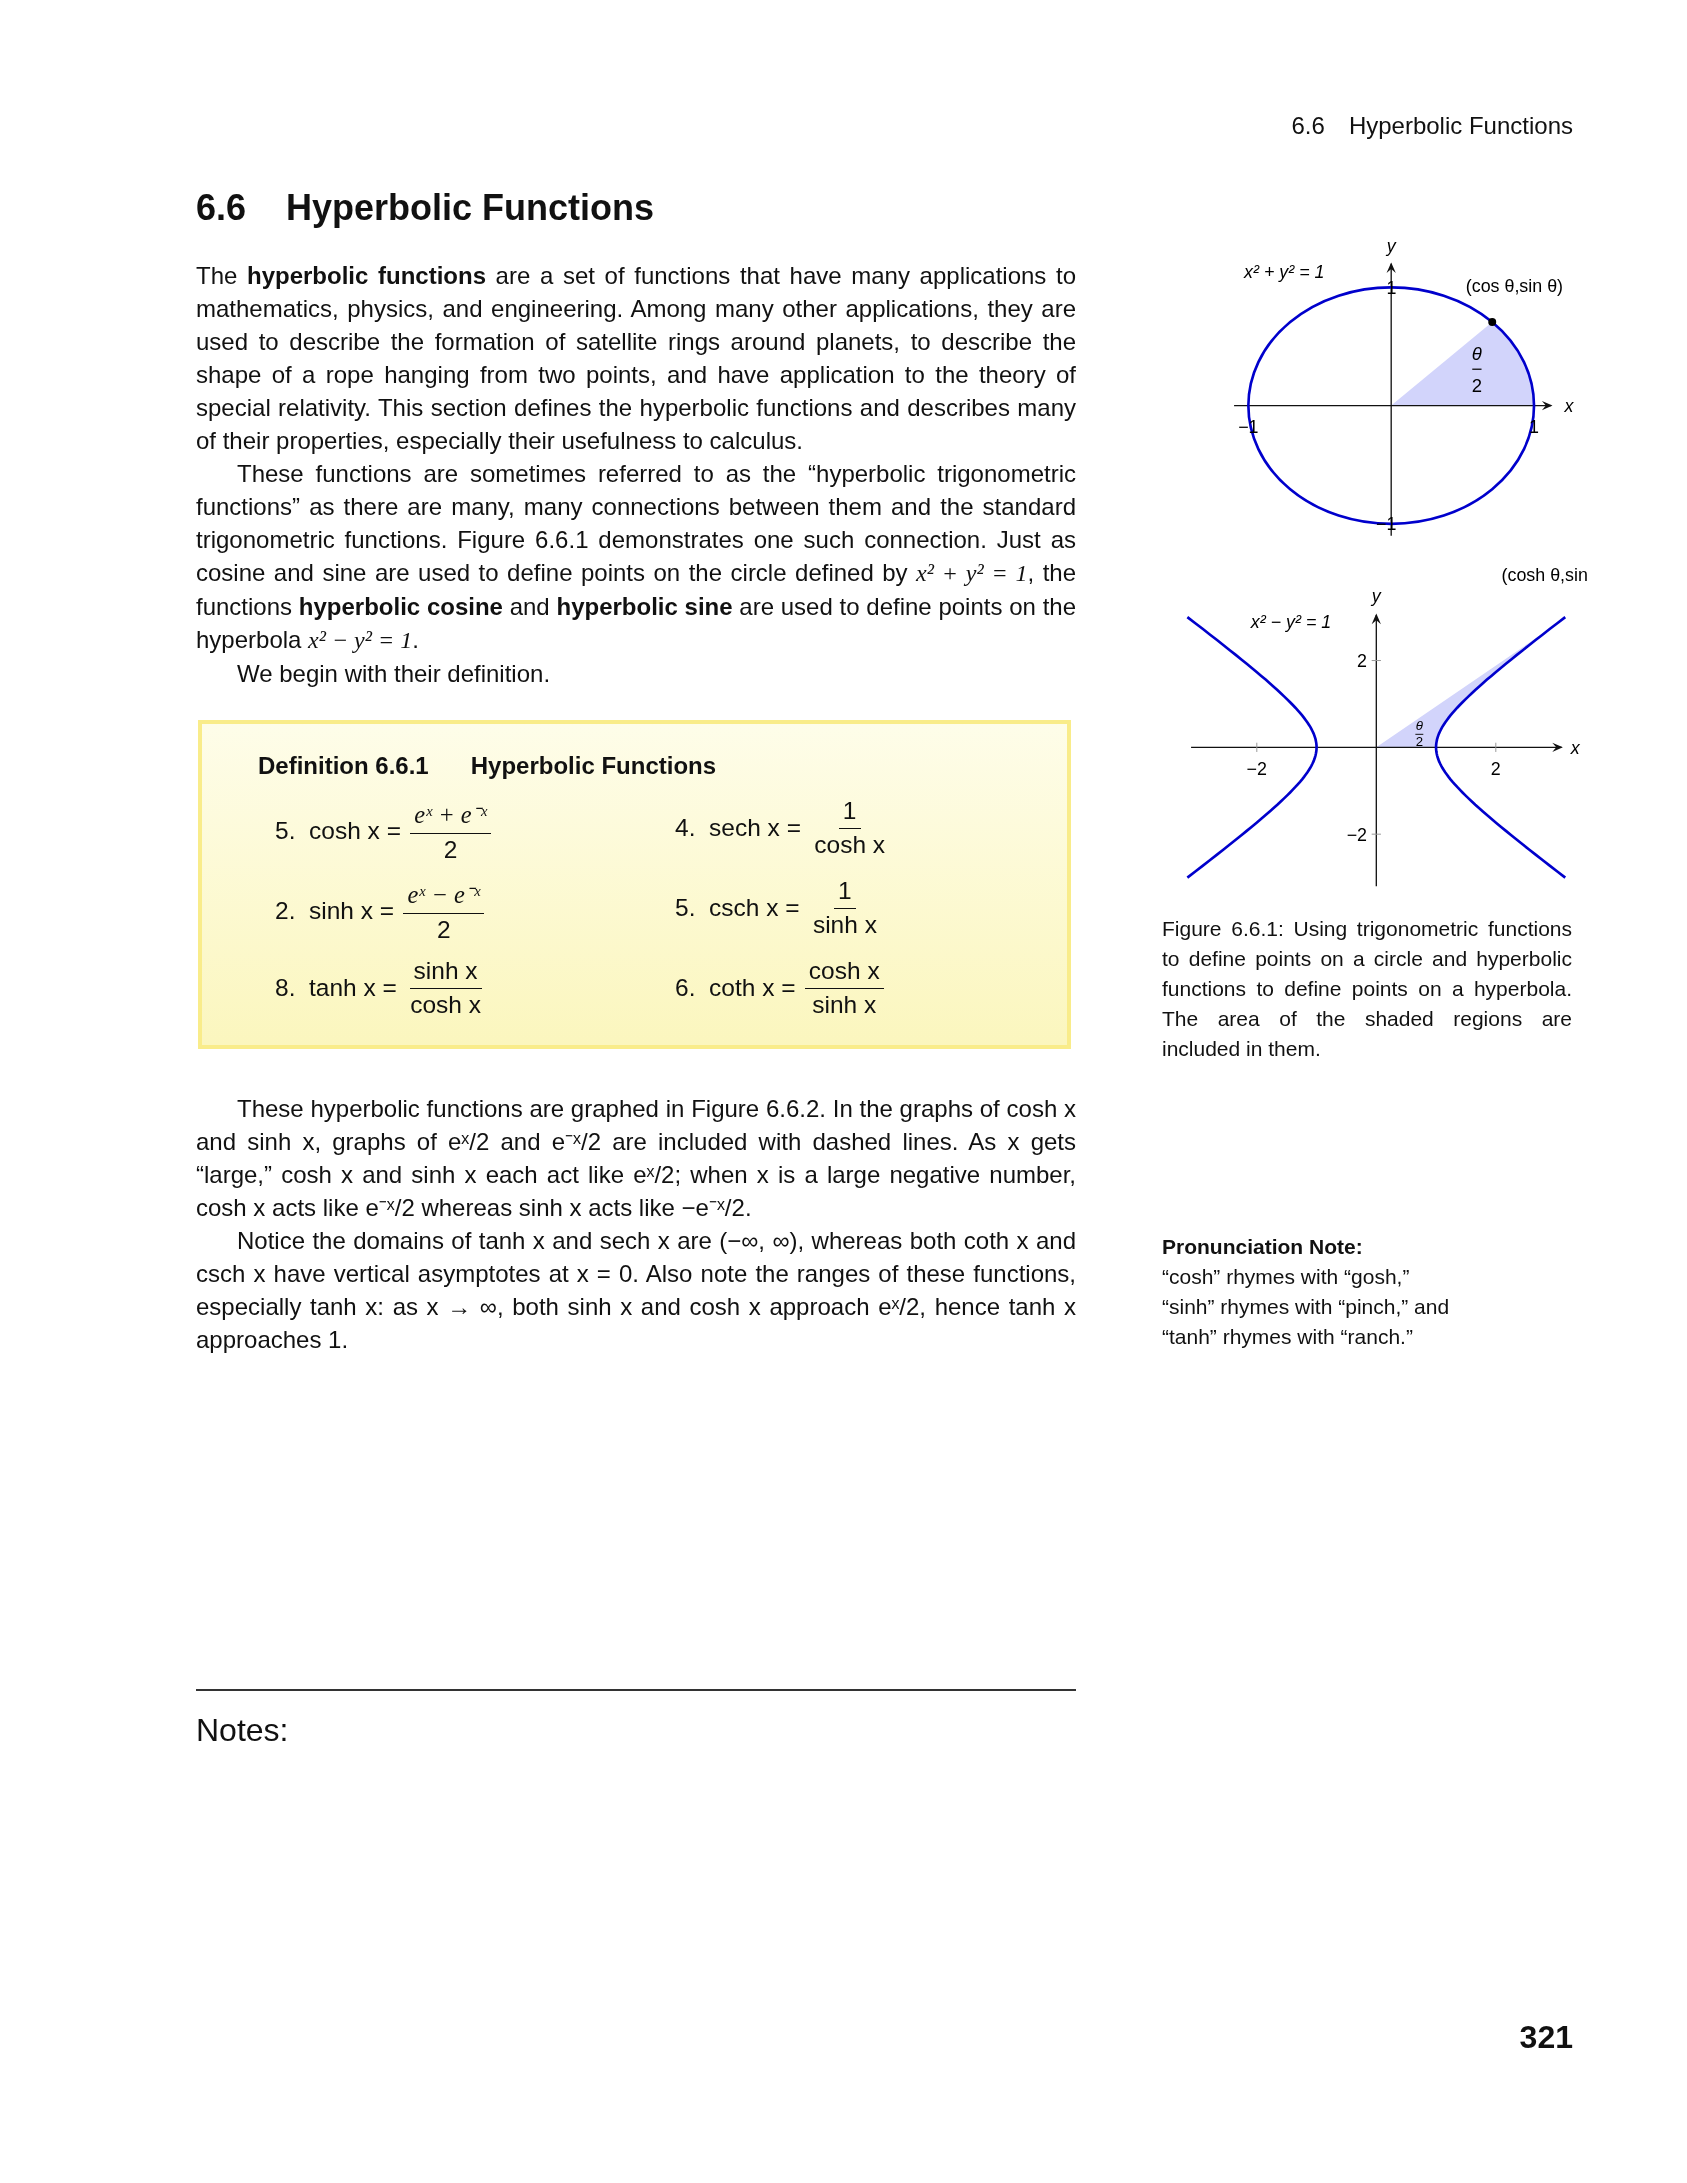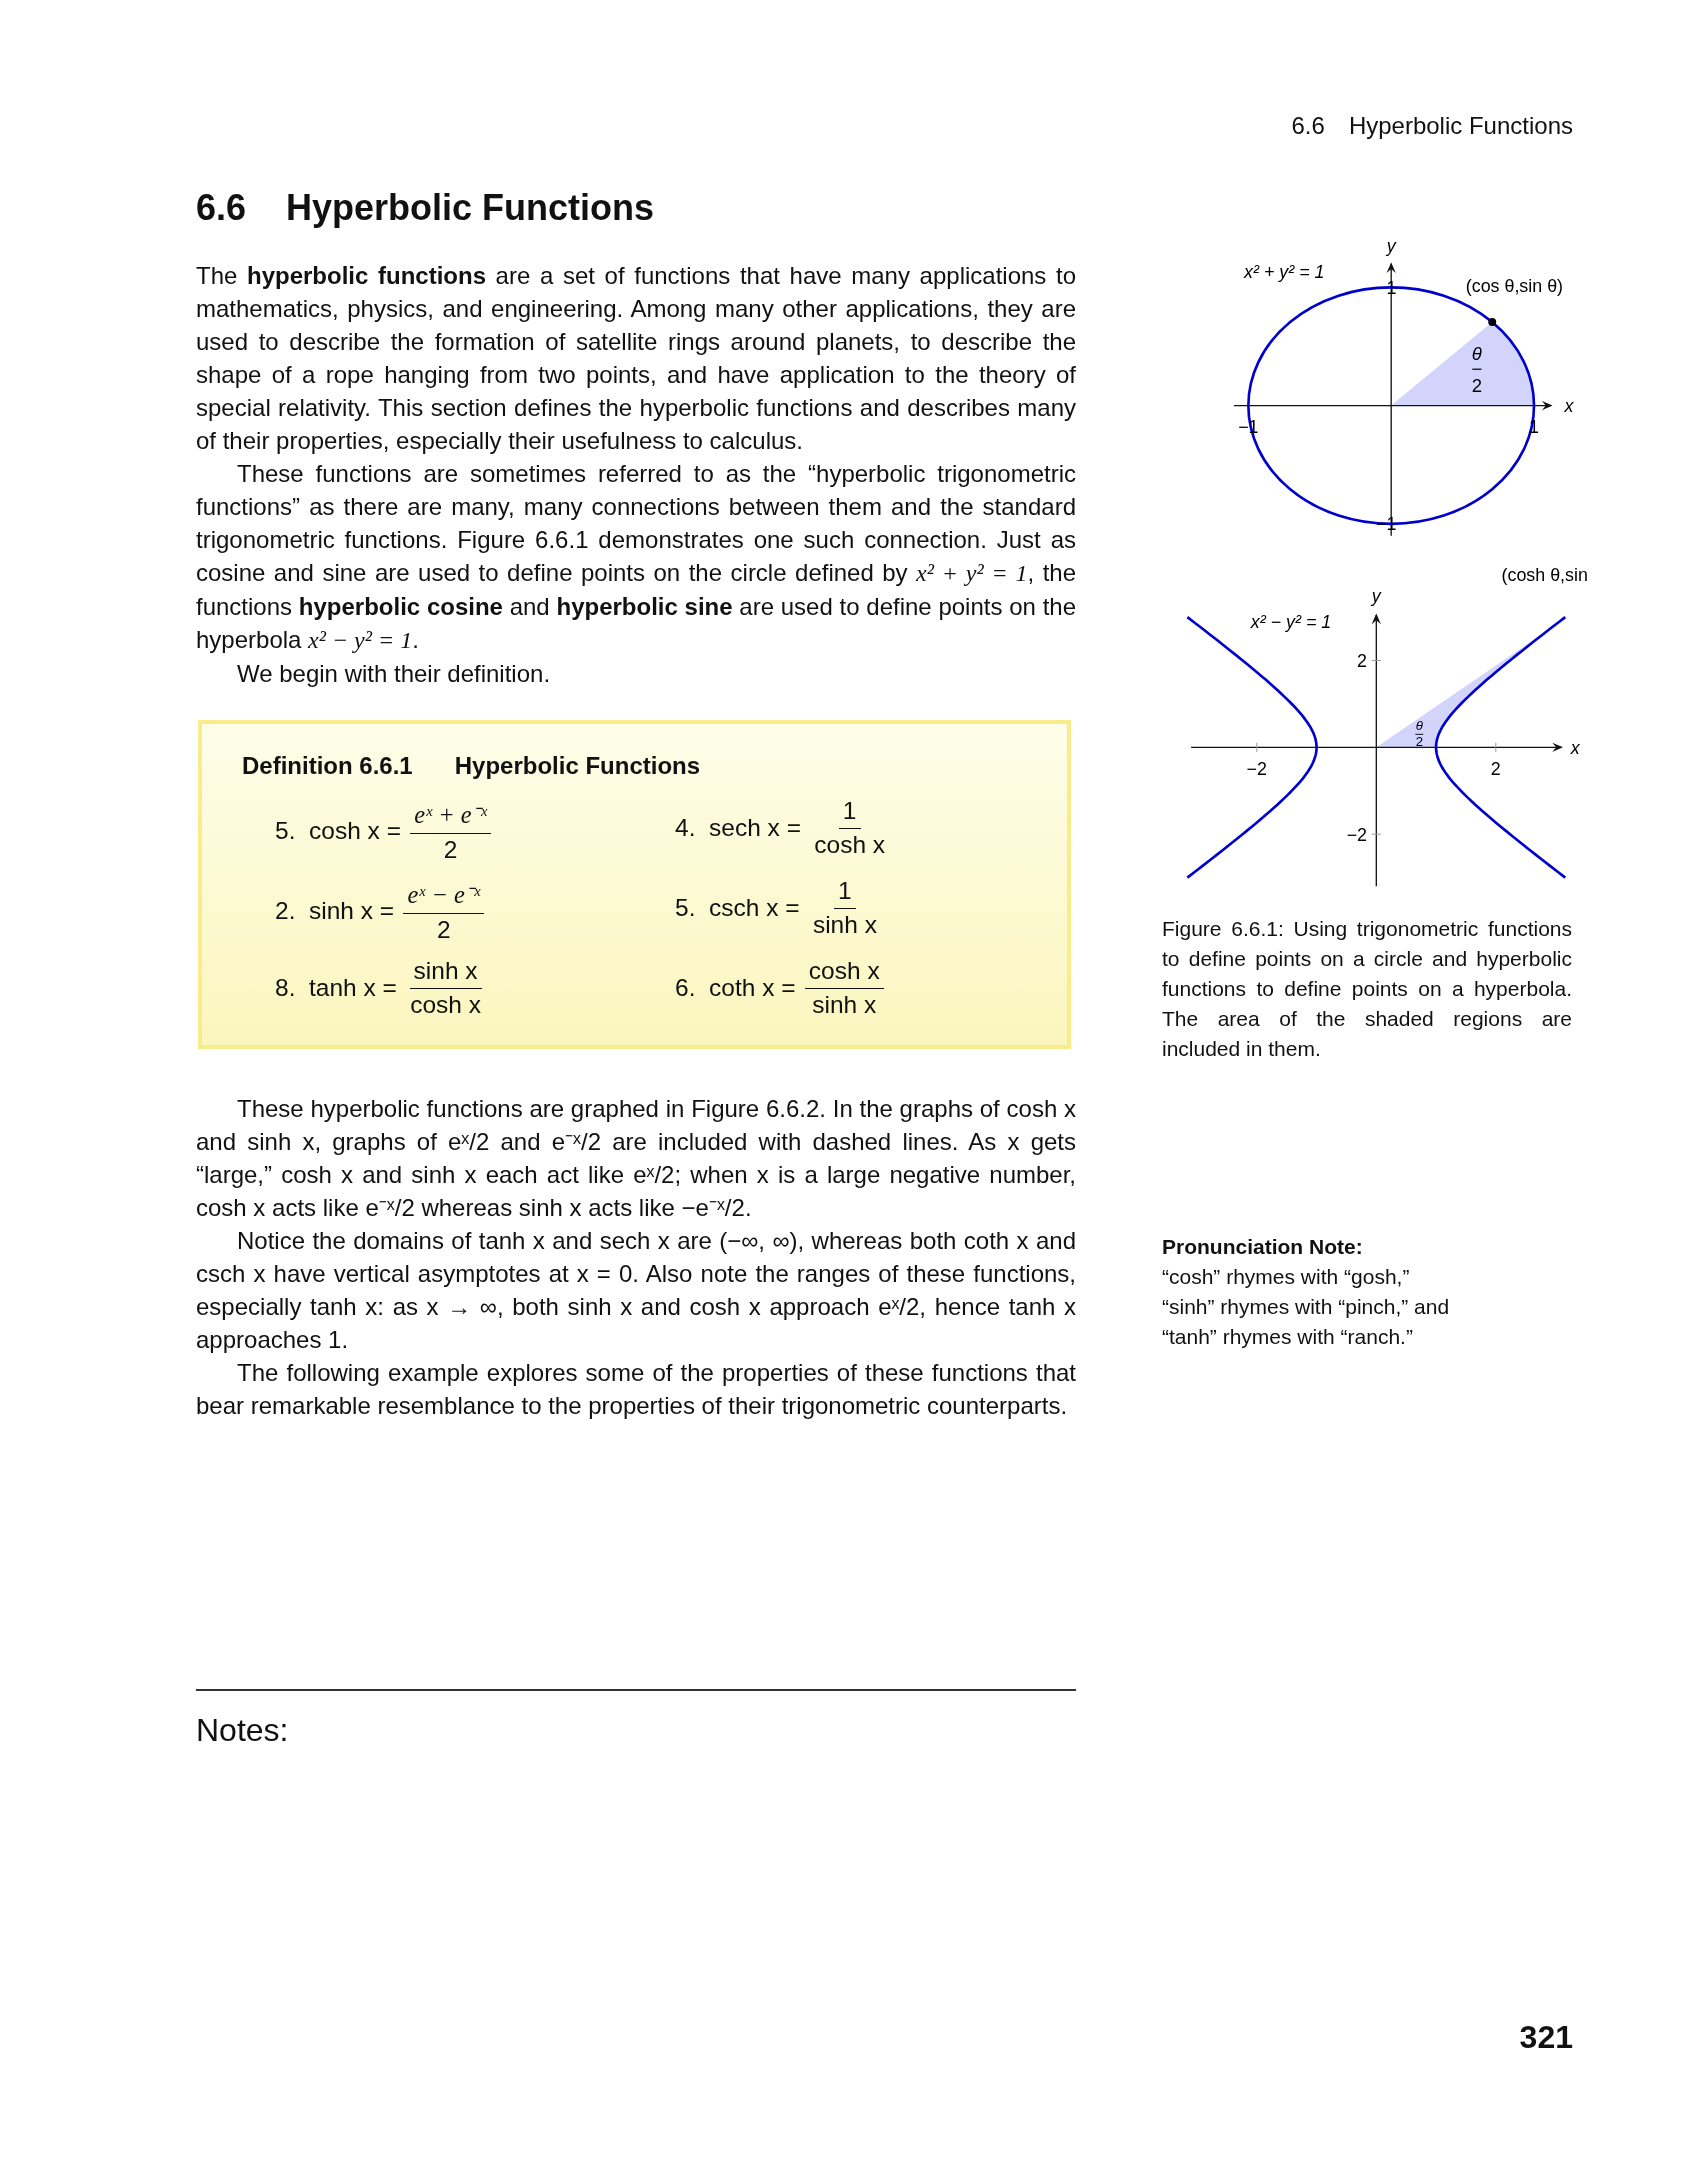--- a/index.html
+++ b/index.html
@@ -11,21 +11,21 @@
   .section-title .num { margin-right:40px; }
   .main { position:absolute; left:196px; width:880px; font-size:24px; line-height:33px; text-align:justify; }
   .main p { margin:0; }
   .main p.ind { text-indent:41px; }
   .intro { top:259px; }
   .after { top:1092px; }
   .m { font-family:"Liberation Serif", serif; font-style:italic; }
   .defbox { position:absolute; left:198px; top:720px; width:873px; height:329px;
             border:4px solid #f9ec8a; box-sizing:border-box;
             background:linear-gradient(180deg,#fefde9 0%,#fbf6be 100%); }
-  .def-head { position:absolute; left:40px; top:28px; font-size:24px; font-weight:bold; }
+  .def-head { position:absolute; left:56px; top:28px; font-size:24px; font-weight:bold; }
   .def-head .lbl { margin-right:42px; }
   .eq { position:absolute; display:flex; align-items:center; font-size:24.5px; }
   .eq .lhs { white-space:pre; margin-right:9.3px; }
   .frac { display:inline-flex; flex-direction:column; align-items:center; }
   .frac .top { padding:0 4px 2.6px; border-bottom:1.3px solid #111; text-align:center; }
   .frac .bot { padding:2.6px 4px 0; text-align:center; }
   .eq1 { left:73px; top:73px; } .eq2 { left:73px; top:153px; } .eq3 { left:73px; top:233px; }
   .eq4 { left:473px; top:73px; } .eq5 { left:473px; top:153px; } .eq6 { left:473px; top:233px; }
   .fig { position:absolute; }
   .fig svg text { font-family:"Liberation Sans", sans-serif; }
@@ -97,21 +97,20 @@
       <span class="frac">
         <span class="top">cosh x</span>
         <span class="bot">sinh x</span>
       </span>
     </div>
 </div>
 
 <div class="main after">
   <p class="ind">These hyperbolic functions are graphed in Figure 6.6.2.  In the graphs of cosh x and sinh x, graphs of eˣ/2 and e⁻ˣ/2 are included with dashed lines.  As x gets “large,” cosh x and sinh x each act like eˣ/2; when x is a large negative number, cosh x acts like e⁻ˣ/2 whereas sinh x acts like −e⁻ˣ/2.</p>
   <p class="ind">Notice the domains of tanh x and sech x are (−∞, ∞), whereas both coth x and csch x have vertical asymptotes at x = 0.  Also note the ranges of these functions, especially tanh x: as x → ∞, both sinh x and cosh x approach eˣ/2, hence tanh x approaches 1.</p>
-  <p class="ind">The following example explores some of the properties of these functions that bear remarkable resemblance to the properties of their trigonometric counterparts.</p>
 </div>
 
 <div class="fig" style="left:1158px; top:218px;">
   <svg id="circle-svg" width="430" height="331" viewBox="0 0 650 500">
     <path id="c-shade" d="M352.5,283.40425531914894 L568.4090909090909,283.40425531914894 A215.90909090909088,178.72340425531917 0 0 0 505.2315581156454,157.07805273861538 Z" fill="#d2d4fb"></path>
     <line id="c-xaxis" x1="115" y1="283.40425531914894" x2="594.3181818181818" y2="283.40425531914894" stroke="#111111" stroke-width="2"></line>
     <line id="c-yaxis" x1="352.5" y1="480" x2="352.5" y2="68.936170212766" stroke="#111111" stroke-width="2"></line>
     <path id="c-xarrow" d="M580.3181818181818,276.40425531914894 L596.3181818181818,283.40425531914894 L580.3181818181818,290.40425531914894 L586.3181818181818,283.40425531914894 Z" fill="#111111"></path>
     <path id="c-yarrow" d="M345.5,82.936170212766 L352.5,66.936170212766 L359.5,82.936170212766 L352.5,76.936170212766 Z" fill="#111111"></path>
     <ellipse id="c-curve" cx="352.5" cy="283.40425531914894" rx="215.90909090909088" ry="178.72340425531917" fill="none" stroke="#0000cc" stroke-width="4"></ellipse>

